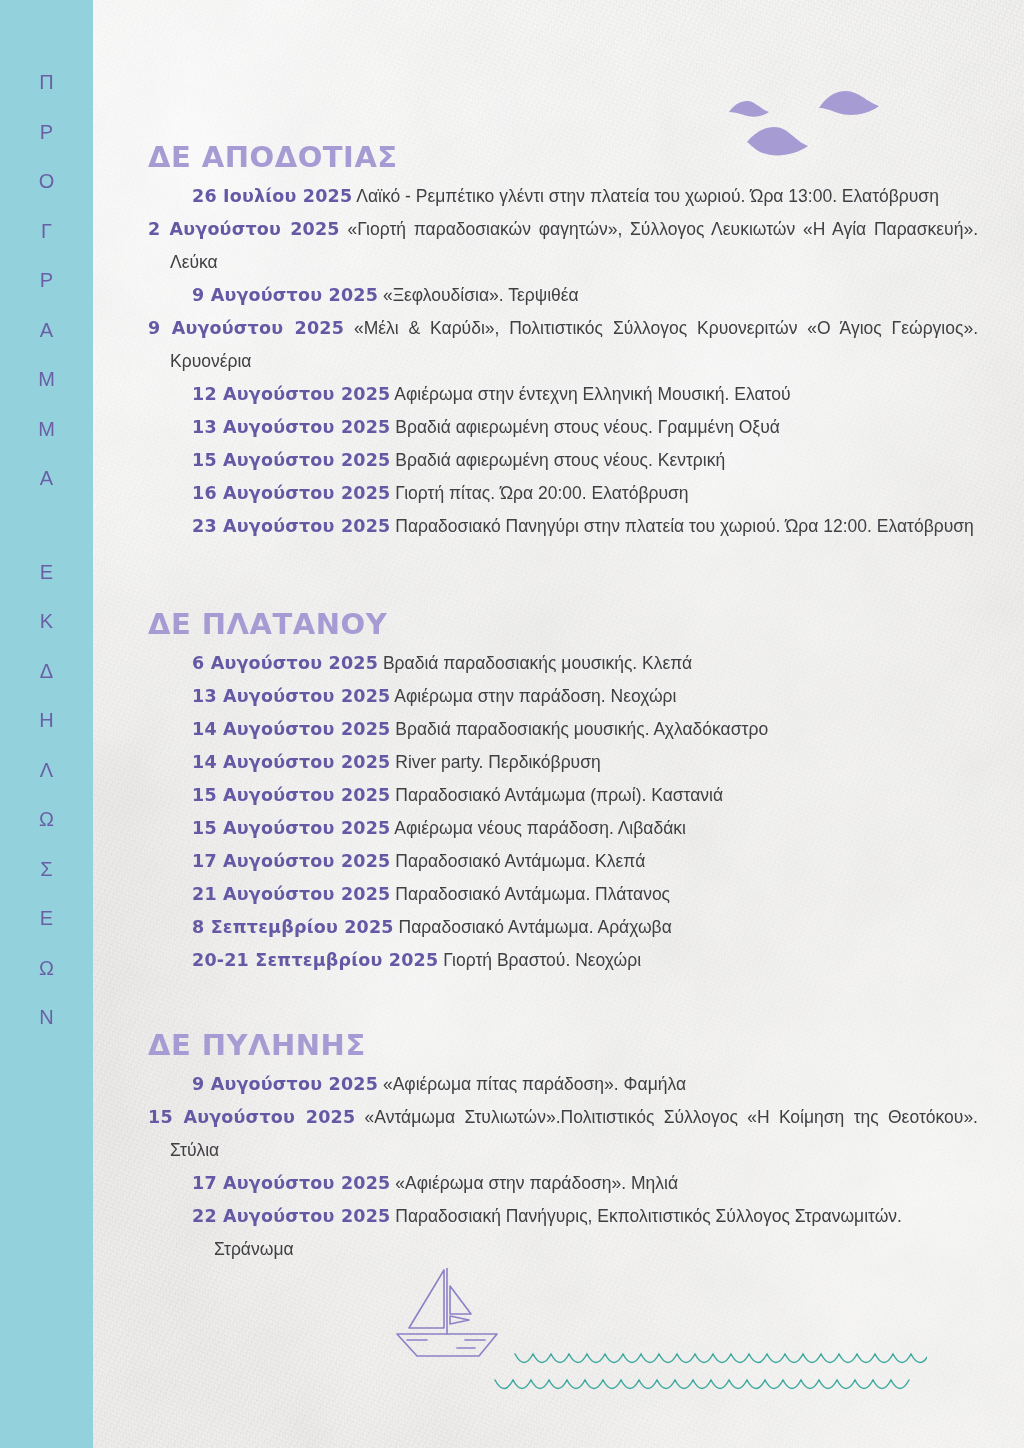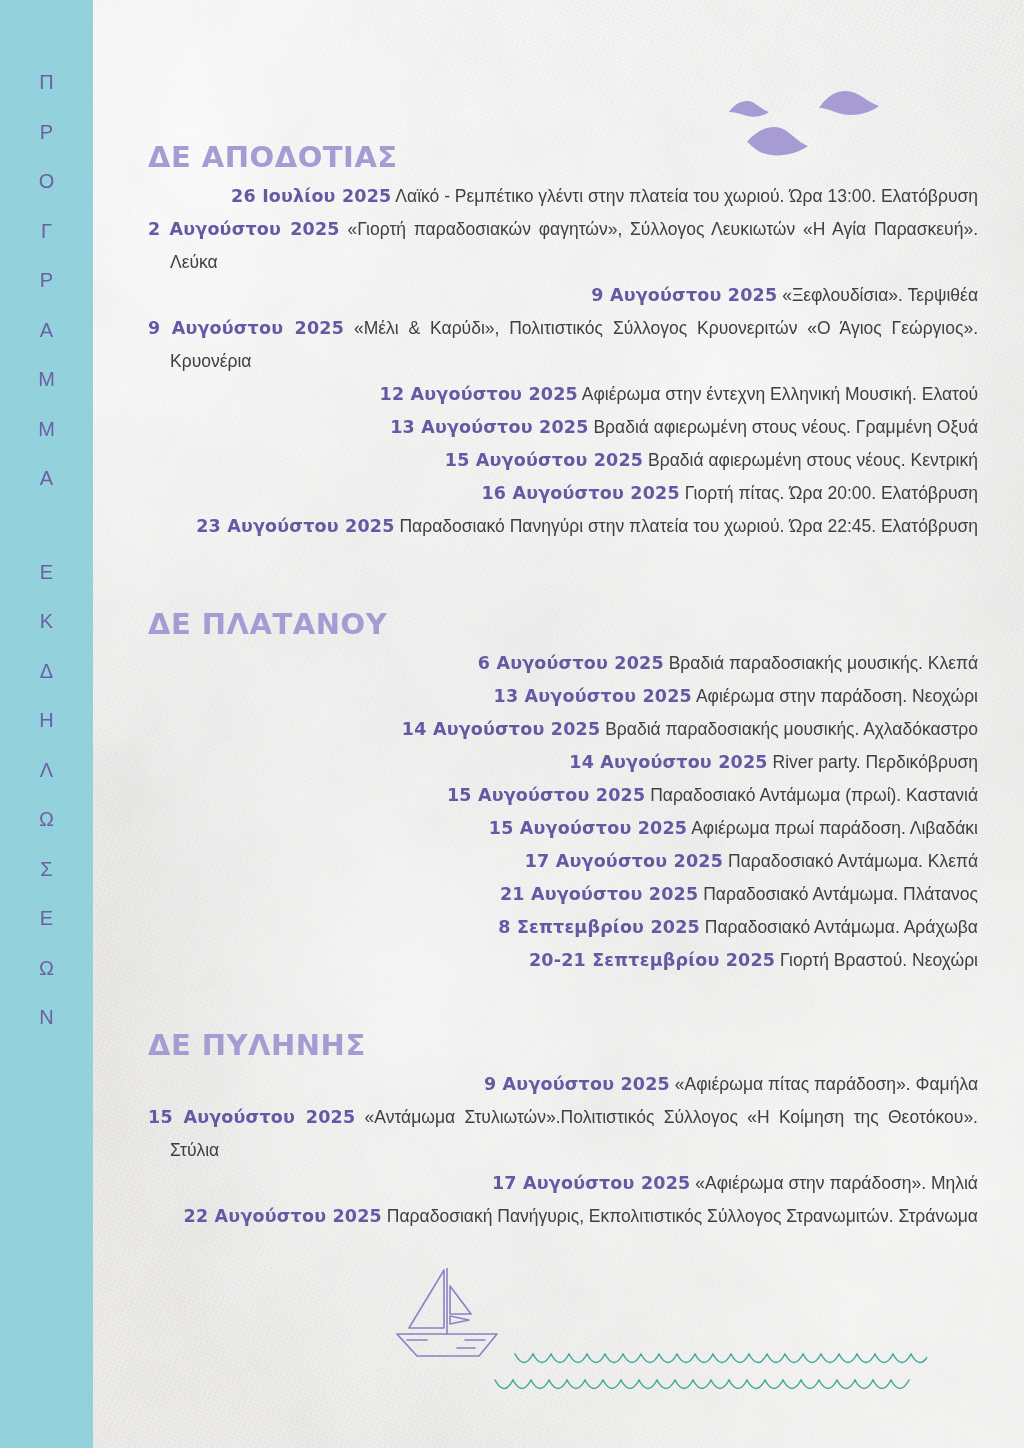--- a/index.html
+++ b/index.html
@@ -113,21 +113,21 @@
     font-weight: 700;
     font-size: 17.5px;
     letter-spacing: 0.2px;
     white-space: nowrap;
   }
   .entry .desc {
     color: #3f3f44;
     font-family: "Liberation Sans", sans-serif;
     font-weight: 400;
   }
-  .entry.nojust { text-align: right; }
+  .entry.nojust { text-align: left; margin-left: 44px; }
 
   
   #birds {
     position: absolute;
     left: 707px;
     top: 70px;
     width: 190px;
     height: 110px;
     z-index: 5;
   }
@@ -197,33 +197,33 @@
     <h2 class="section-title">ΔΕ ΑΠΟΔΟΤΙΑΣ</h2>
     <div class="entries">
         <p class="entry nojust"><span class="date">26 Ιουλίου 2025</span> <span class="desc">Λαϊκό - Ρεμπέτικο γλέντι στην πλατεία του χωριού. Ώρα 13:00. Ελατόβρυση</span></p>
         <p class="entry"><span class="date">2 Αυγούστου 2025</span> <span class="desc">«Γιορτή παραδοσιακών φαγητών», Σύλλογος Λευκιωτών «Η Αγία Παρασκευή». Λεύκα</span></p>
         <p class="entry nojust"><span class="date">9 Αυγούστου 2025</span> <span class="desc">«Ξεφλουδίσια». Τερψιθέα</span></p>
         <p class="entry"><span class="date">9 Αυγούστου 2025</span> <span class="desc">«Μέλι &amp; Καρύδι», Πολιτιστικός Σύλλογος Κρυονεριτών «Ο Άγιος Γεώργιος». Κρυονέρια</span></p>
         <p class="entry nojust"><span class="date">12 Αυγούστου 2025</span> <span class="desc">Αφιέρωμα στην έντεχνη Ελληνική Μουσική. Ελατού</span></p>
         <p class="entry nojust"><span class="date">13 Αυγούστου 2025</span> <span class="desc">Βραδιά αφιερωμένη στους νέους. Γραμμένη Οξυά</span></p>
         <p class="entry nojust"><span class="date">15 Αυγούστου 2025</span> <span class="desc">Βραδιά αφιερωμένη στους νέους. Κεντρική</span></p>
         <p class="entry nojust"><span class="date">16 Αυγούστου 2025</span> <span class="desc">Γιορτή πίτας. Ώρα 20:00. Ελατόβρυση</span></p>
-        <p class="entry nojust"><span class="date">23 Αυγούστου 2025</span> <span class="desc">Παραδοσιακό Πανηγύρι στην πλατεία του χωριού. Ώρα 22:45. Ελατόβρυση</span></p>
+        <p class="entry nojust"><span class="date">23 Αυγούστου 2025</span> <span class="desc">Παραδοσιακό Πανηγύρι στην πλατεία του χωριού. Ώρα 12:00. Ελατόβρυση</span></p>
       </div>
   </div>
 
   <div class="section" id="section-1" style="top:607px;">
     <h2 class="section-title">ΔΕ ΠΛΑΤΑΝΟΥ</h2>
     <div class="entries">
         <p class="entry nojust"><span class="date">6 Αυγούστου 2025</span> <span class="desc">Βραδιά παραδοσιακής μουσικής. Κλεπά</span></p>
         <p class="entry nojust"><span class="date">13 Αυγούστου 2025</span> <span class="desc">Αφιέρωμα στην παράδοση. Νεοχώρι</span></p>
         <p class="entry nojust"><span class="date">14 Αυγούστου 2025</span> <span class="desc">Βραδιά παραδοσιακής μουσικής. Αχλαδόκαστρο</span></p>
         <p class="entry nojust"><span class="date">14 Αυγούστου 2025</span> <span class="desc">River party. Περδικόβρυση</span></p>
         <p class="entry nojust"><span class="date">15 Αυγούστου 2025</span> <span class="desc">Παραδοσιακό Αντάμωμα (πρωί). Καστανιά</span></p>
-        <p class="entry nojust"><span class="date">15 Αυγούστου 2025</span> <span class="desc">Αφιέρωμα πρωί παράδοση. Λιβαδάκι</span></p>
+        <p class="entry nojust"><span class="date">15 Αυγούστου 2025</span> <span class="desc">Αφιέρωμα νέους παράδοση. Λιβαδάκι</span></p>
         <p class="entry nojust"><span class="date">17 Αυγούστου 2025</span> <span class="desc">Παραδοσιακό Αντάμωμα. Κλεπά</span></p>
         <p class="entry nojust"><span class="date">21 Αυγούστου 2025</span> <span class="desc">Παραδοσιακό Αντάμωμα. Πλάτανος</span></p>
         <p class="entry nojust"><span class="date">8 Σεπτεμβρίου 2025</span> <span class="desc">Παραδοσιακό Αντάμωμα. Αράχωβα</span></p>
         <p class="entry nojust"><span class="date">20-21 Σεπτεμβρίου 2025</span> <span class="desc">Γιορτή Βραστού. Νεοχώρι</span></p>
       </div>
   </div>
 
   <div class="section" id="section-2" style="top:1028px;">
     <h2 class="section-title">ΔΕ ΠΥΛΗΝΗΣ</h2>
     <div class="entries">

